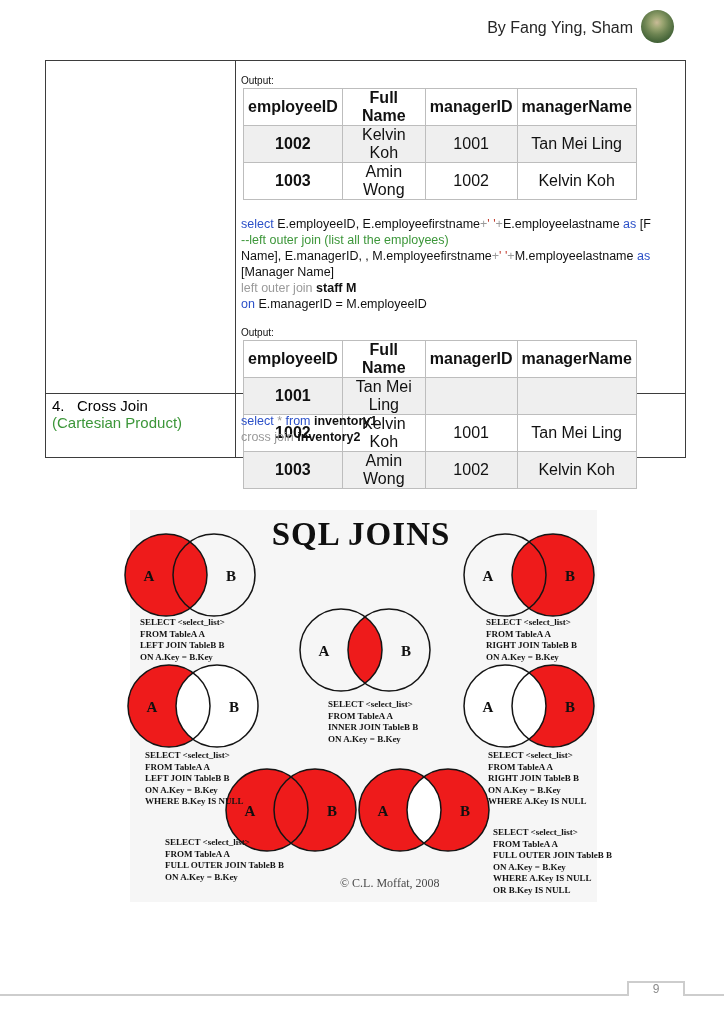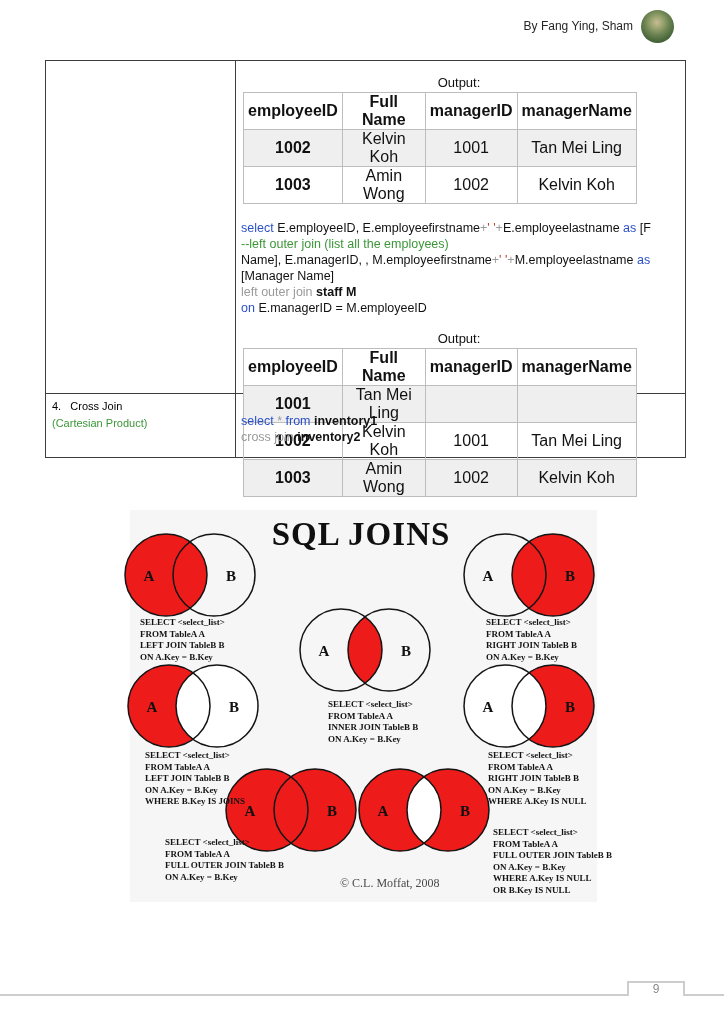--- a/index.html
+++ b/index.html
@@ -1,33 +1,33 @@
 <!DOCTYPE html>
 <html style="--kw: #2b50c8; --cm: #3c9639; --gr: #9a9a9a; --str: #c0392b; --red: #ee1b1b; --tbl: #bdbdbd; --stripe: #efefef; --footer: #cdcdcd; --pagenum: #8b8b8b;"><head>
 <meta charset="utf-8">
 <style>
   html,body{margin:0;padding:0;}
   body{background:#e9e9e9;font-family:"Liberation Sans",sans-serif;}
   .page{position:relative;width:724px;height:1024px;background:#ffffff;margin:0 auto;overflow:hidden;}
 
   
-  .byline{position:absolute;top:19px;left:420px;width:213px;text-align:right;font-size:12px;color:#262626;}
+  .byline{position:absolute;top:19px;left:420px;width:213px;text-align:right;font-size:16px;color:#262626;}
   .avatar{position:absolute;top:10px;left:641px;width:33px;height:33px;border-radius:50%;
     background:radial-gradient(circle at 48% 38%,#c9bb97 0%,#9aa571 22%,#6d8452 45%,#47663a 70%,#2f4d2a 100%);}
 
   
   .content-table{position:absolute;left:45px;top:60px;width:641px;height:398px;display:grid;
     grid-template-columns:190px 1fr;grid-template-rows:333px 1fr;border:1.5px solid #3d3d3d;box-sizing:border-box;}
   .ct-cell{box-sizing:border-box;}
   .cell-r1c1{border-right:1.5px solid #3d3d3d;border-bottom:1.5px solid #3d3d3d;}
   .cell-r1c2{border-bottom:1.5px solid #3d3d3d;padding:14px 8px 0 5px;}
-  .cell-r2c1{border-right:1.5px solid #3d3d3d;padding:4px 8px 0 6px;font-size:11px;line-height:16.5px;}
+  .cell-r2c1{border-right:1.5px solid #3d3d3d;padding:4px 8px 0 6px;font-size:15px;line-height:16.5px;}
   .cell-r2c2{padding:3px 8px 0 5px;}
 
-  .output-label{font-size:13px;color:#111;margin:0 0 2px 0;text-align:center;}
+  .output-label{font-size:10px;color:#111;margin:0 0 2px 0;}
   .green{color:var(--cm);}
   .pre{white-space:pre-wrap;}
 
   table.result{border-collapse:collapse;font-size:16px;color:#111;margin-left:2px;}
   table.result th,table.result td{border:1px solid var(--tbl);height:16px;padding:0 4px;text-align:center;}
   table.result th{font-weight:bold;}
   table.result th:nth-child(1){width:86px;}
   table.result th:nth-child(2){width:74px;}
   table.result th:nth-child(3){width:74px;}
   table.result th:nth-child(4){width:96px;}
@@ -242,21 +242,21 @@
         <div>SELECT &lt;select_list&gt;</div>
         <div>FROM TableA A</div>
         <div>INNER JOIN TableB B</div>
         <div>ON A.Key = B.Key</div>
       </div>
     <div class="vcaption c4">
         <div>SELECT &lt;select_list&gt;</div>
         <div>FROM TableA A</div>
         <div>LEFT JOIN TableB B</div>
         <div>ON A.Key = B.Key</div>
-        <div>WHERE B.Key IS JOINS</div>
+        <div>WHERE B.Key IS NULL</div>
       </div>
     <div class="vcaption c5">
         <div>SELECT &lt;select_list&gt;</div>
         <div>FROM TableA A</div>
         <div>RIGHT JOIN TableB B</div>
         <div>ON A.Key = B.Key</div>
         <div>WHERE A.Key IS NULL</div>
       </div>
     <div class="vcaption c6">
         <div>SELECT &lt;select_list&gt;</div>

